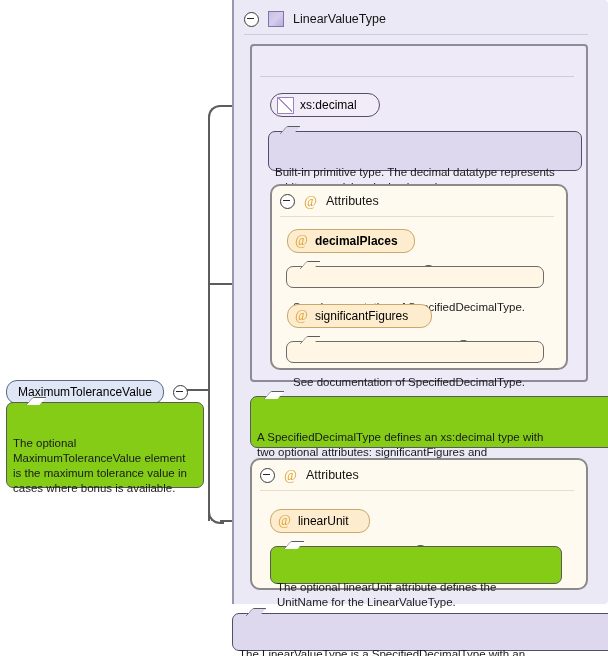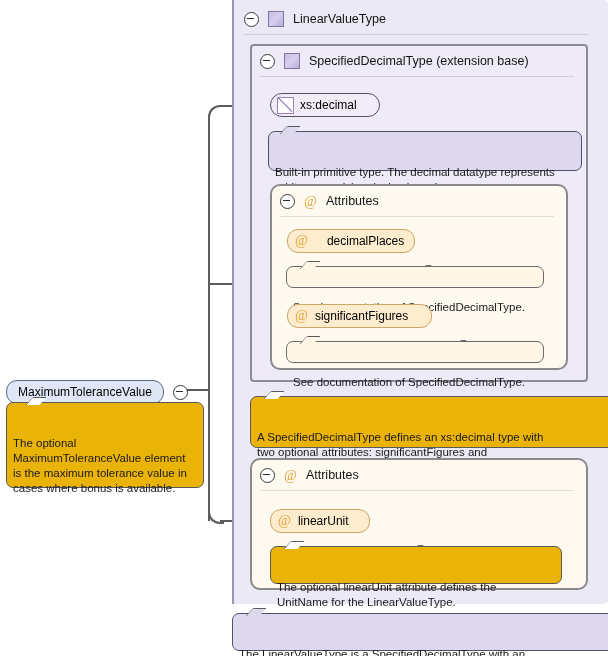--- a/index.html
+++ b/index.html
@@ -26,21 +26,21 @@
     border: 1px solid #5a5a5a;
     border-radius: 7px;
     padding: 3px 5px 3px 6px;
     font-size: 11.5px;
     line-height: 15px;
     color: #1a1a1a;
     white-space: pre-line;
   }
   .doc.purple { background: #ddd8ee; border-color: #4f4f6a; }
   .doc.orange { background: #fff6e6; border-color: #6b6b6b; }
-  .doc.white  { background: #eab308; border-color: #5a5a5a; }
+  .doc.white  { background: #84cc16; border-color: #5a5a5a; }
   .doc.purple .tipwrap { background: #ddd8ee; }
   .doc.orange .tipwrap { background: #fff6e6; }
   .doc.white  .tipwrap { background: #ffffff; }
 
   .tipwrap {
     position: absolute;
     top: -6px;
     left: 14px;
     width: 13px;
     height: 7px;
@@ -270,25 +270,20 @@
 
 <div class="abs container-head" style="left:236px; top:4px; width:360px;">
   <span class="circ"></span>
   <span class="sq-icon"></span>
   <span class="hdr-label">LinearValueType</span>
 </div>
 <div class="abs" style="left:244px; top:34px; width:344px; height:1px; background:#cfcbdd;"></div>
 
 
 <div class="container purple" style="left:250px; top:44px; width:338px; height:338px; background:#eeeaf7; border-color:#8d8a9c;">
-  <div class="container-head">
-    <span class="circ"></span>
-    <span class="sq-icon"></span>
-    <span class="hdr-label">SpecifiedDecimalType (extension base)</span>
-  </div>
   <div class="container-rule"></div>
 </div>
 
 
 <div class="node type abs" style="left:270px; top:93px; width:110px;">
   <span class="diag-icon"></span>
   <span class="nodelabel">xs:decimal</span>
 </div>
 
 <div class="doc purple" style="left:268px; top:131px; width:314px; height:40px;">
@@ -303,21 +298,21 @@
     <span class="circ"></span>
     <span class="at-icon">@</span>
     <span class="hdr-label">Attributes</span>
   </div>
   <div class="container-rule"></div>
 </div>
 
 
 <div class="node attr abs" style="left:287px; top:229px; width:128px;">
   <span class="at-glyph">@</span>
-  <span class="nodelabel" style="margin-left:12px;">decimalPlaces</span>
+  <span class="nodelabel" style="margin-left:0;font-weight:bold;">decimalPlaces</span>
 </div>
 <div class="circ plus abs" style="left:421px; top:235px;"></div>
 
 <div class="doc orange" style="left:286px; top:266px; width:258px; height:22px;">
   <div class="tipwrap" style="left:16px;"></div>
   <span>See documentation of SpecifiedDecimalType.</span>
 </div>
 
 
 <div class="node attr abs" style="left:287px; top:304px; width:145px;">

